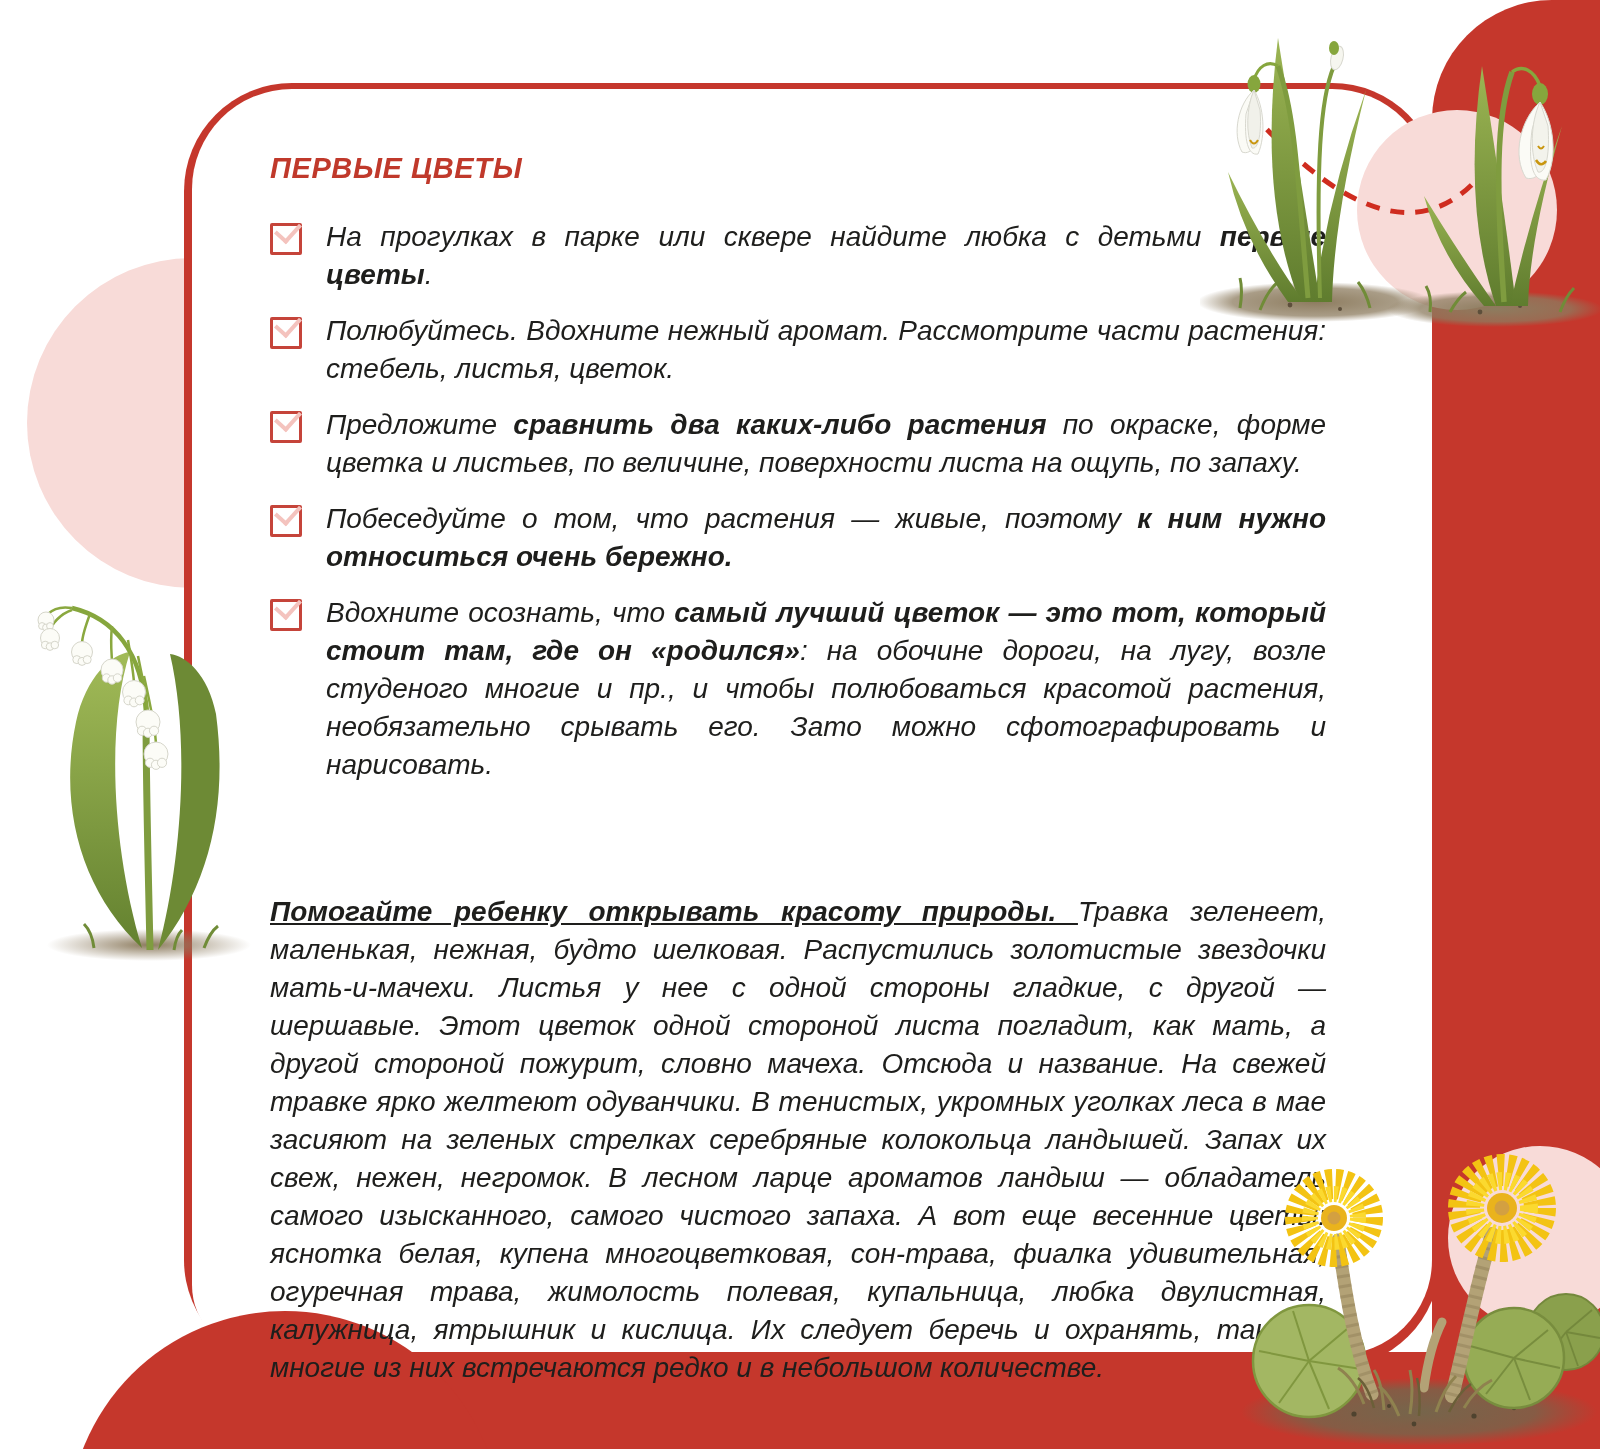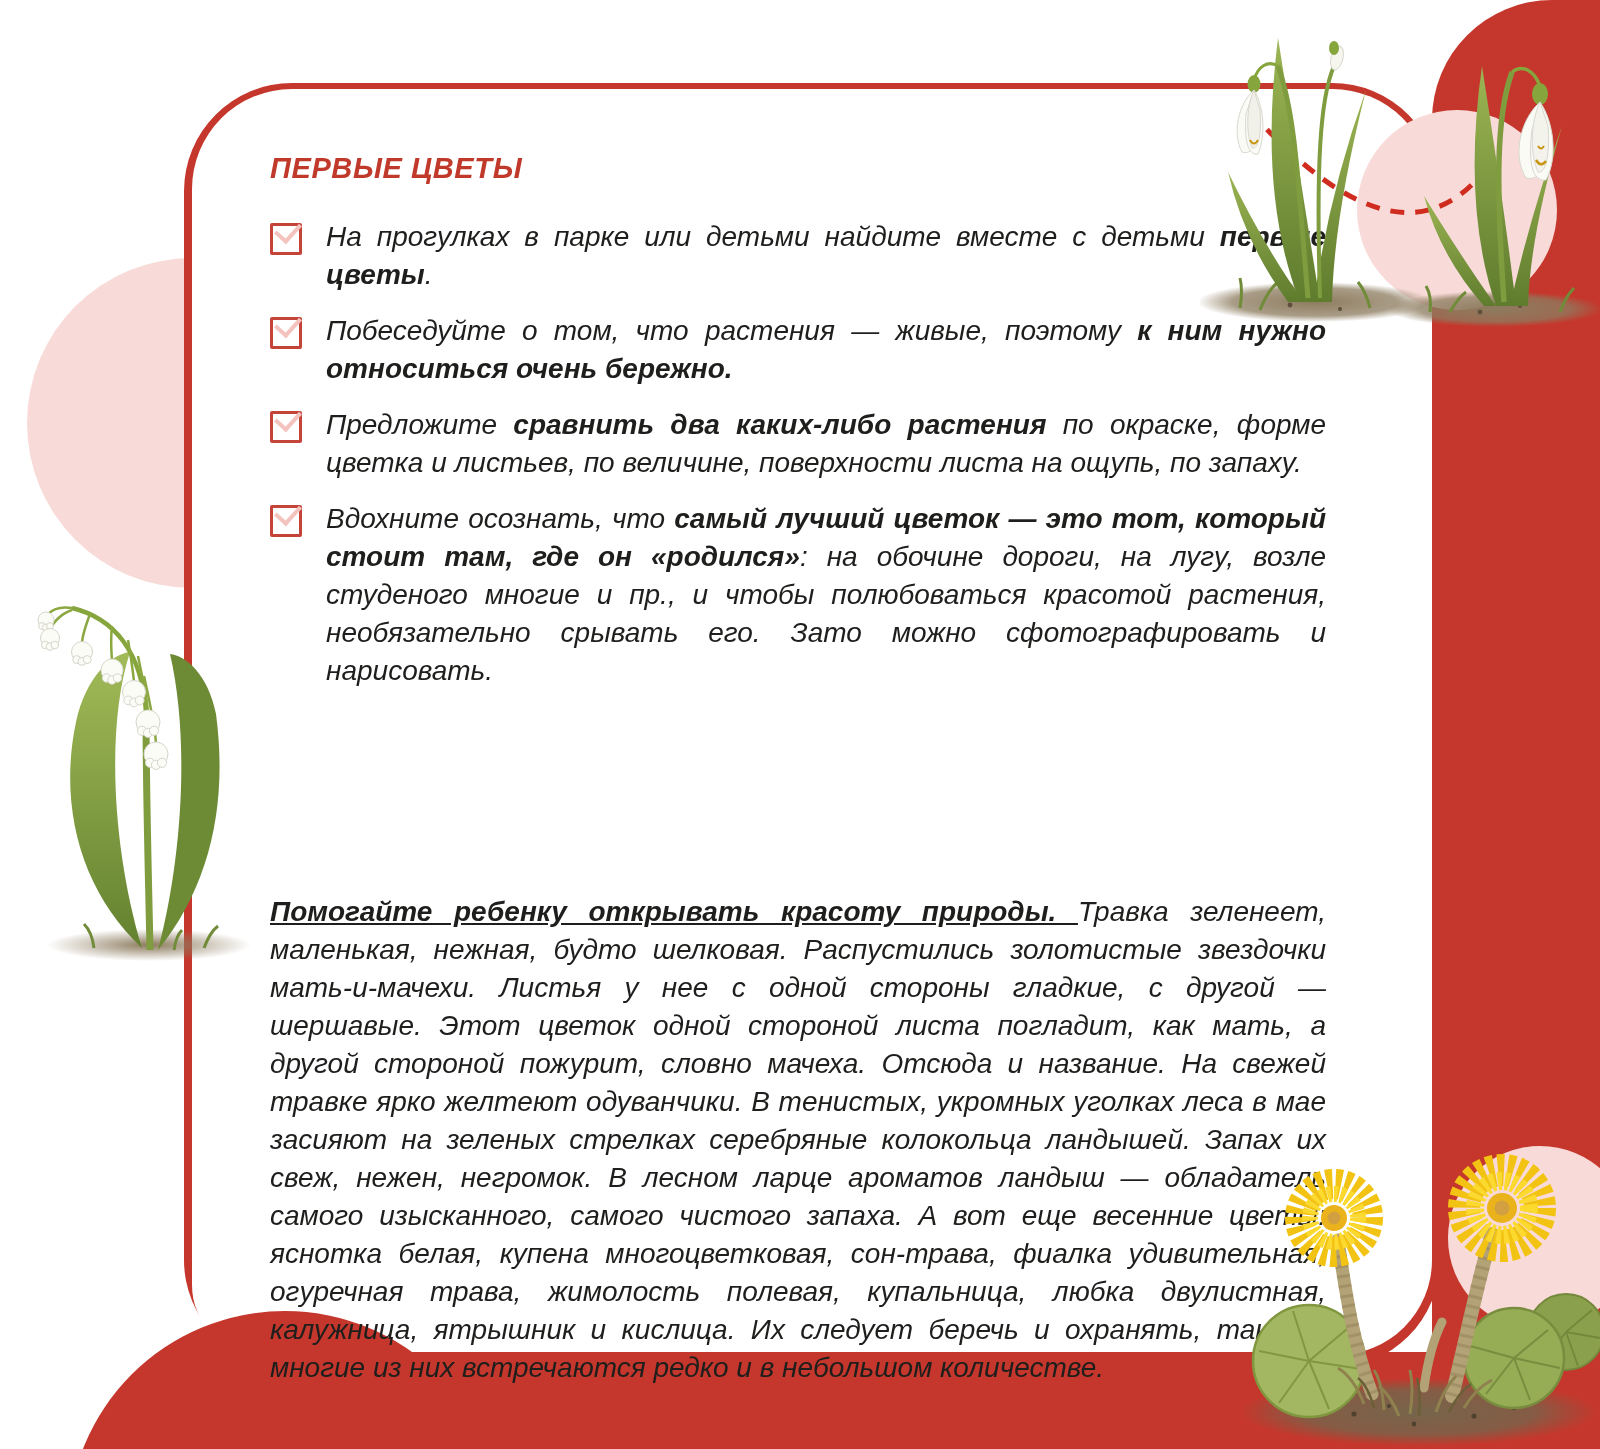--- a/index.html
+++ b/index.html
@@ -65,29 +65,33 @@
   <div id="redBand"></div>
   <div id="redCircleBL"></div>
   <div id="pinkSnowdrop" class="pink-circle"></div>
   <div id="pinkColtsfoot" class="pink-circle"></div>
 
   <div id="title">ПЕРВЫЕ ЦВЕТЫ</div>
 
   <div id="checklist">
     <div class="item">
       <span class="cb"></span>
-      <p class="itext"><span>На прогулках в парке или детьми найдите вместе с детьми </span><b>первые цветы</b><span>.</span></p>
+      <p class="itext"><span>На прогулках в парке или сквере найдите любка с детьми </span><b>первые цветы</b><span>.</span></p>
+    </div>
+    <div class="item">
+      <span class="cb"></span>
+      <p class="itext"><span>Полюбуйтесь. Вдохните нежный аромат. Рассмотрите части растения: стебель, листья, цветок.</span></p>
+    </div>
+    <div class="item">
+      <span class="cb"></span>
+      <p class="itext"><span>Предложите </span><b>сравнить два каких-либо растения</b><span> по окраске, форме цветка и листьев, по величине, поверхности листа на ощупь, по запаху.</span></p>
     </div>
     <div class="item">
       <span class="cb"></span>
       <p class="itext"><span>Побеседуйте о том, что растения — живые, поэтому </span><b>к ним нужно относиться очень бережно.</b></p>
-    </div>
-    <div class="item">
-      <span class="cb"></span>
-      <p class="itext"><span>Предложите </span><b>сравнить два каких-либо растения</b><span> по окраске, форме цветка и листьев, по величине, поверхности листа на ощупь, по запаху.</span></p>
     </div>
     <div class="item">
       <span class="cb"></span>
       <p class="itext"><span>Вдохните осознать, что </span><b>самый лучший цветок — это тот, который стоит там, где он «родился»</b><span>: на обочине дороги, на лугу, возле студеного многие и пр., и чтобы полюбоваться красотой растения, необязательно срывать его. Зато можно сфотографировать и нарисовать.</span></p>
     </div>
   </div>
 
   <p id="paragraph"><b>Помогайте ребенку открывать красоту природы. </b><span>Травка зеленеет, маленькая, нежная, будто шелковая. Распустились золотистые звездочки мать-и-мачехи. Листья у нее с одной стороны гладкие, с другой — шершавые. Этот цветок одной стороной листа погладит, как мать, а другой стороной пожурит, словно мачеха. Отсюда и название. На свежей травке ярко желтеют одуванчики. В тенистых, укромных уголках леса в мае засияют на зеленых стрелках серебряные колокольца ландышей. Запах их свеж, нежен, негромок. В лесном ларце ароматов ландыш — обладатель самого изысканного, самого чистого запаха. А вот еще весенние цветы: яснотка белая, купена многоцветковая, сон-трава, фиалка удивительная, огуречная трава, жимолость полевая, купальница, любка двулистная, калужница, ятрышник и кислица. Их следует беречь и охранять, так как многие из них встречаются редко и в небольшом количестве.</span></p>
 
   <svg id="snowdrops" class="illus" viewBox="0 0 412 328" xmlns="http://www.w3.org/2000/svg">

